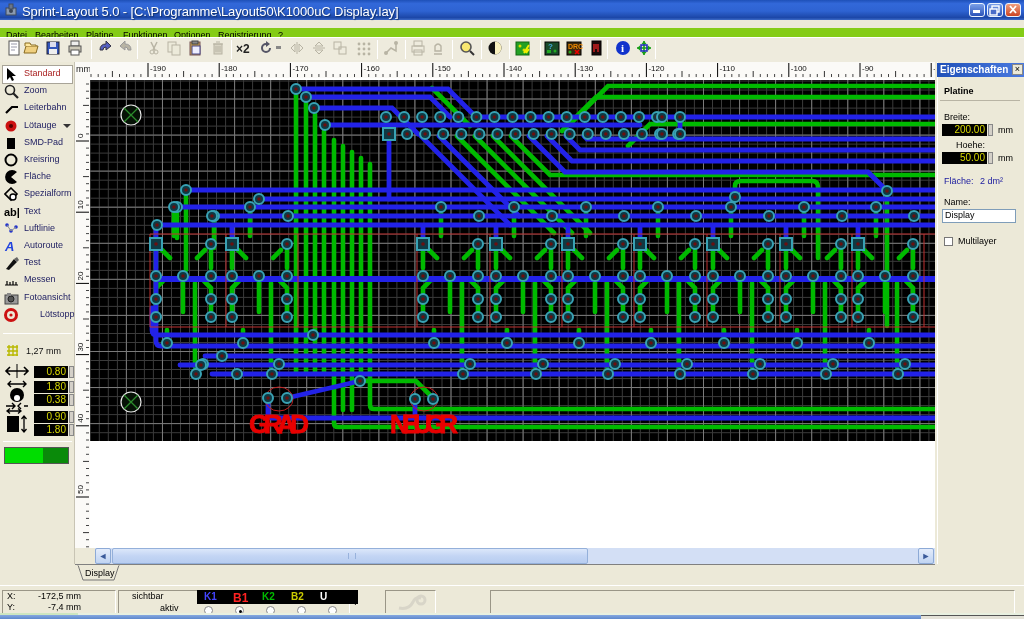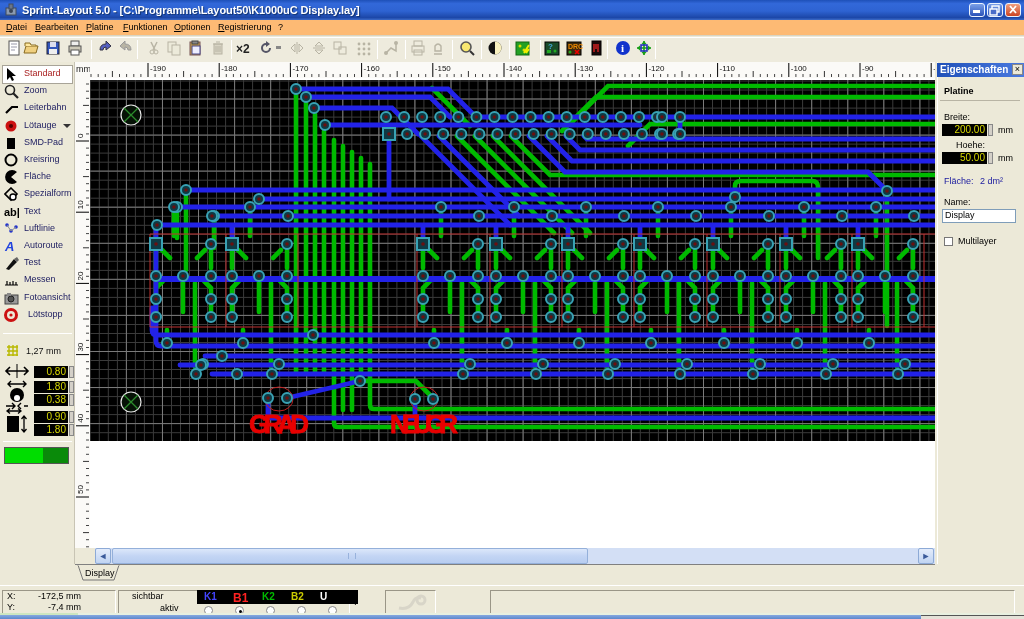--- a/index.html
+++ b/index.html
@@ -1,23 +1,23 @@
 <!DOCTYPE html>
 <html><head><meta charset="utf-8"><style>
 *{margin:0;padding:0;box-sizing:border-box}
 body{width:1024px;height:619px;position:relative;overflow:hidden;background:#ece9d8;
  font-family:"Liberation Sans",sans-serif;font-size:9px}
 .abs{position:absolute}
 .titlebar{left:0;top:0;width:1024px;height:20px;
  background:linear-gradient(180deg,#1e50b8 0%,#3268d9 18%,#2e63d2 55%,#1c47a8 88%,#3e6cc8 100%);}
-.titletxt{position:absolute;left:22px;top:4px;color:#fff;font-size:11px;letter-spacing:-0.1px;font-weight:bold;
+.titletxt{position:absolute;left:22px;top:4px;color:#fff;font-size:13px;letter-spacing:-0.1px;font-weight:normal;
  text-shadow:1px 1px 1px #10306a;white-space:nowrap}
 .wbtn{position:absolute;top:3px;width:16px;height:14px;border-radius:3px;border:1px solid #eaf2ff;
  font-size:10px;color:#fff;text-align:center;line-height:12px}
-.menubar{left:0;top:20px;width:1024px;height:16px;background:#fdba74;border-bottom:1px solid #d8d4c4}
+.menubar{left:0;top:28px;width:1024px;height:16px;background:#84cc16;border-bottom:1px solid #d8d4c4}
 .menubar span{position:absolute;top:2px;color:#000}
 .toolbar{left:0;top:37px;width:1024px;height:25px;background:#eeebdd;border-top:1px solid #fff}
 .tsep{position:absolute;top:40px;width:1px;height:19px;background:#c0bcaa;border-right:1px solid #fff}
 .lpanel{left:0;top:62px;width:75px;height:521px;background:#ece9d8;border-right:1px solid #c8c4b4}
 .vbox{position:absolute;width:34px;height:12px;background:#000;color:#d8d800;font-size:10px;
  text-align:right;padding-right:2px;line-height:12px}
 .spin{position:absolute;width:5px;height:12px;background:#d4d0c8;border:1px solid #888;font-size:4px}
 .canvas{left:90px;top:78px;width:845px;height:470px;background:#fff}
 .proppanel{left:937px;top:62px;width:87px;height:521px;background:#ece9d8;border-left:1px solid #fff}
 .proptitle{position:absolute;left:0;top:1px;width:87px;height:15px;color:#fff;font-weight:bold;
@@ -260,21 +260,21 @@
 <svg class="abs" style="left:4px;top:291px" width="15" height="15" viewBox="0 0 15 15">
     <rect x="1" y="4" width="13" height="9" fill="#999" stroke="#444"></rect>
     <circle cx="7" cy="8" r="3" fill="#555" stroke="#222"></circle>
     <rect x="3" y="2" width="4" height="3" fill="#888"></rect>
   </svg>
 <div class="abs" style="left:24px;top:292px;color:#1c1c60">Fotoansicht</div>
 <svg class="abs" style="left:4px;top:308px" width="15" height="15" viewBox="0 0 15 15">
     <circle cx="7" cy="7" r="5.5" fill="none" stroke="#cc1111" stroke-width="3"></circle>
     <circle cx="7" cy="7" r="1.6" fill="#cc1111"></circle>
   </svg>
-<div class="abs" style="left:28px;top:309px;color:#1c1c60">Lötstopp</div>
+<div class="abs" style="left:40px;top:309px;color:#1c1c60">Lötstopp</div>
 <div class="abs" style="left:3px;top:333px;width:69px;height:1px;background:#c8c4b4;border-bottom:1px solid #fff"></div>
 <svg class="abs" style="left:5px;top:343px" width="15" height="15">
     <path d="M2,4 H13 M2,8 H13 M2,12 H13 M4,2 V13 M8,2 V13 M12,2 V13" stroke="#b8b800" stroke-width="1.4"></path>
   </svg>
 <div class="abs" style="left:26px;top:346px;color:#111">1,27 mm</div>
 <div class="vbox" style="left:34px;top:366px">0.80</div>
 <div class="spin" style="left:69px;top:366px"></div>
 <div class="vbox" style="left:34px;top:381px">1.80</div>
 <div class="spin" style="left:69px;top:381px"></div>
 <div class="vbox" style="left:34px;top:394px">0.38</div>

